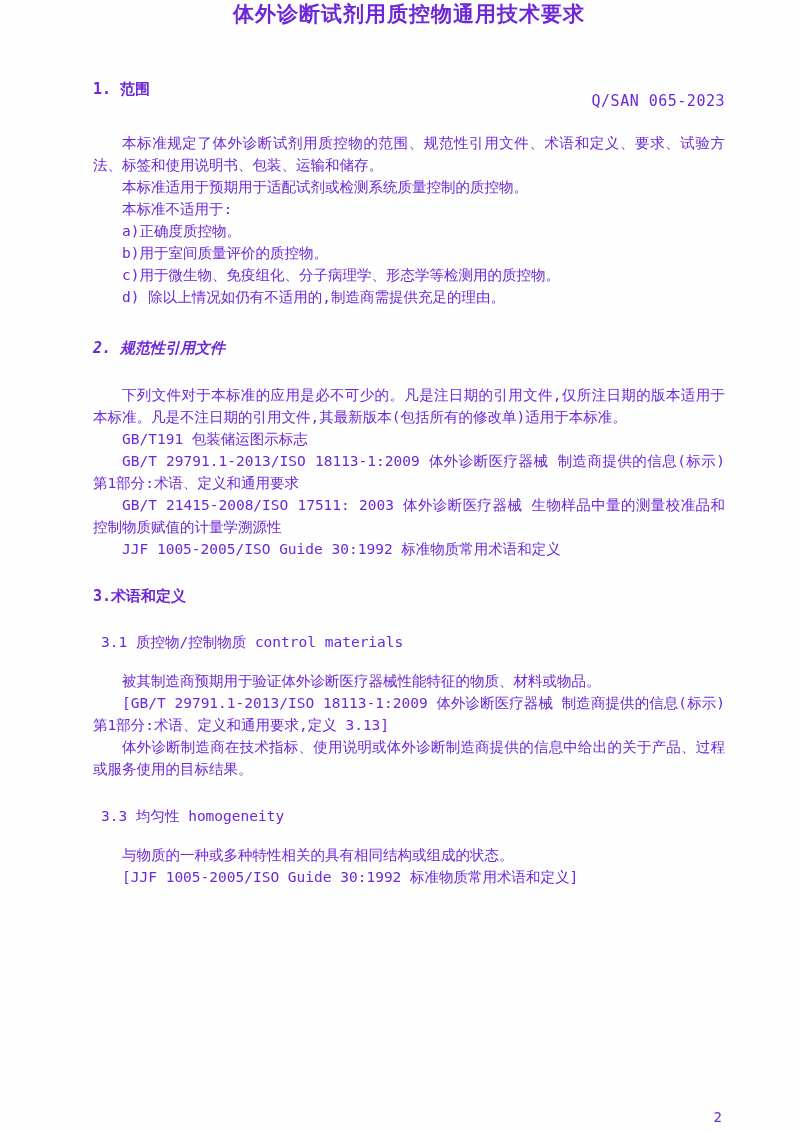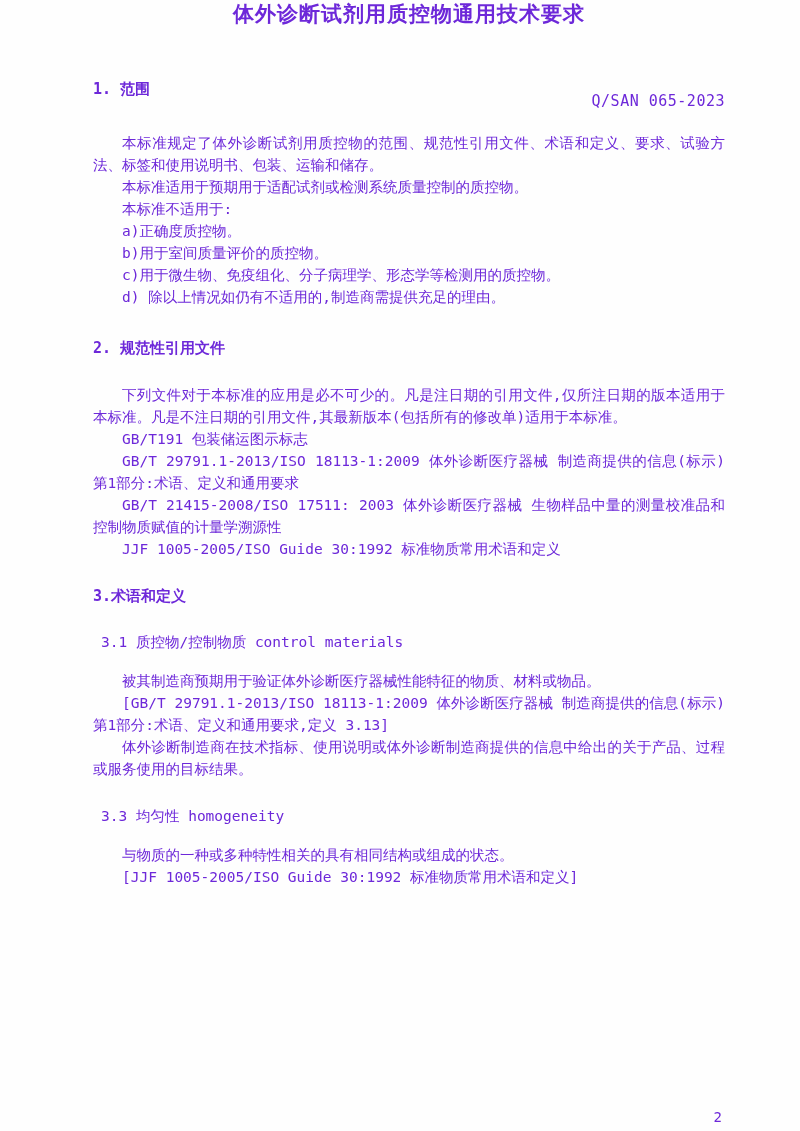--- a/index.html
+++ b/index.html
@@ -31,21 +31,21 @@
     font-size: 21px;
     font-weight: bold;
     letter-spacing: 1px;
   }
   .sec-heading {
     font-size: 15px;
     font-weight: bold;
     margin: 51px 0 33px 0;
     line-height: 20px;
   }
-  .sec-heading.s2 { margin: 30px 0 26px 0; }
+  .sec-heading.s2 { margin: 30px 0 26px 0; font-style: italic; }
   .sec-heading.s3 { margin: 26px 0 0 0; }
   .term-heading {
     font-size: 14.5px;
     font-weight: normal;
     margin: 26px 0 18px 8px;
     line-height: 20px;
   }
   .para {
     font-size: 14.5px;
     line-height: 22px;

